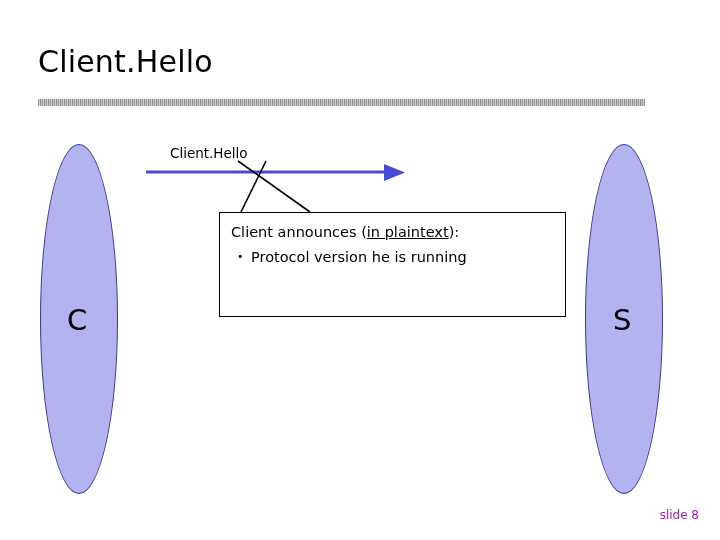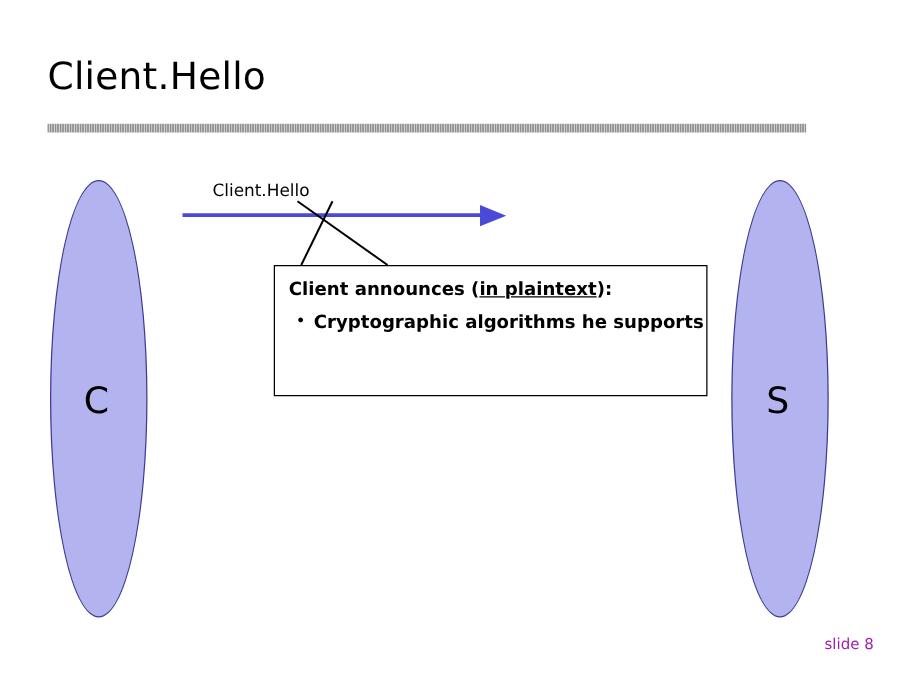--- a/index.html
+++ b/index.html
@@ -92,21 +92,20 @@
   .callout {
     position: absolute;
     left: 219px;
     top: 212px;
     width: 347px;
     height: 105px;
     border: 1.5px solid #000000;
     background: #ffffff;
     box-sizing: border-box;
     padding: 7px 15px 0 11px;
-    font-weight: bold;
   }
   .callout-line {
     font-size: 14.5px;
     color: #000000;
     line-height: 24.5px;
     white-space: nowrap;
   }
   .callout-head {
     margin-bottom: 0px;
   }
@@ -152,18 +151,18 @@
     <polygon points="244,4 265,12.5 244,21" fill="#4a4ad8"></polygon>
   </svg>
 
   <svg class="leader-svg" width="110" height="60">
     <line x1="3" y1="1" x2="75" y2="52" stroke="#000000" stroke-width="1.6"></line>
     <line x1="31" y1="1" x2="6" y2="52" stroke="#000000" stroke-width="1.6"></line>
   </svg>
 
   <div class="callout">
     <div class="callout-line callout-head"><span>Client announces (</span><span class="underline">in plaintext</span><span>):</span></div>
-    <div class="callout-line bullet-indent"><span class="bullet-dot">•</span><span>Cryptographic algorithms he supports</span></div>
+    <div class="callout-line bullet-indent"><span class="bullet-dot">•</span><span>Protocol version he is running</span></div>
   </div>
 
   <div class="slide-number">slide 8</div>
 
 </div>
 
 </body></html>

